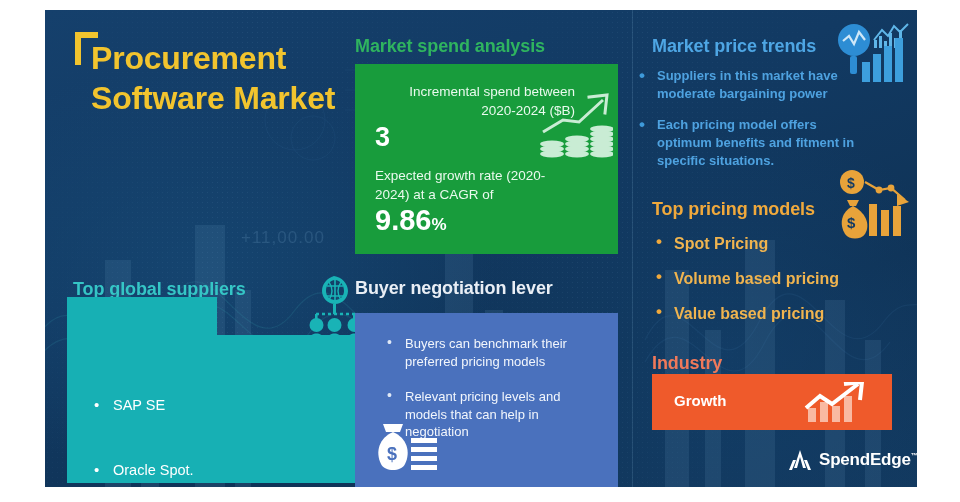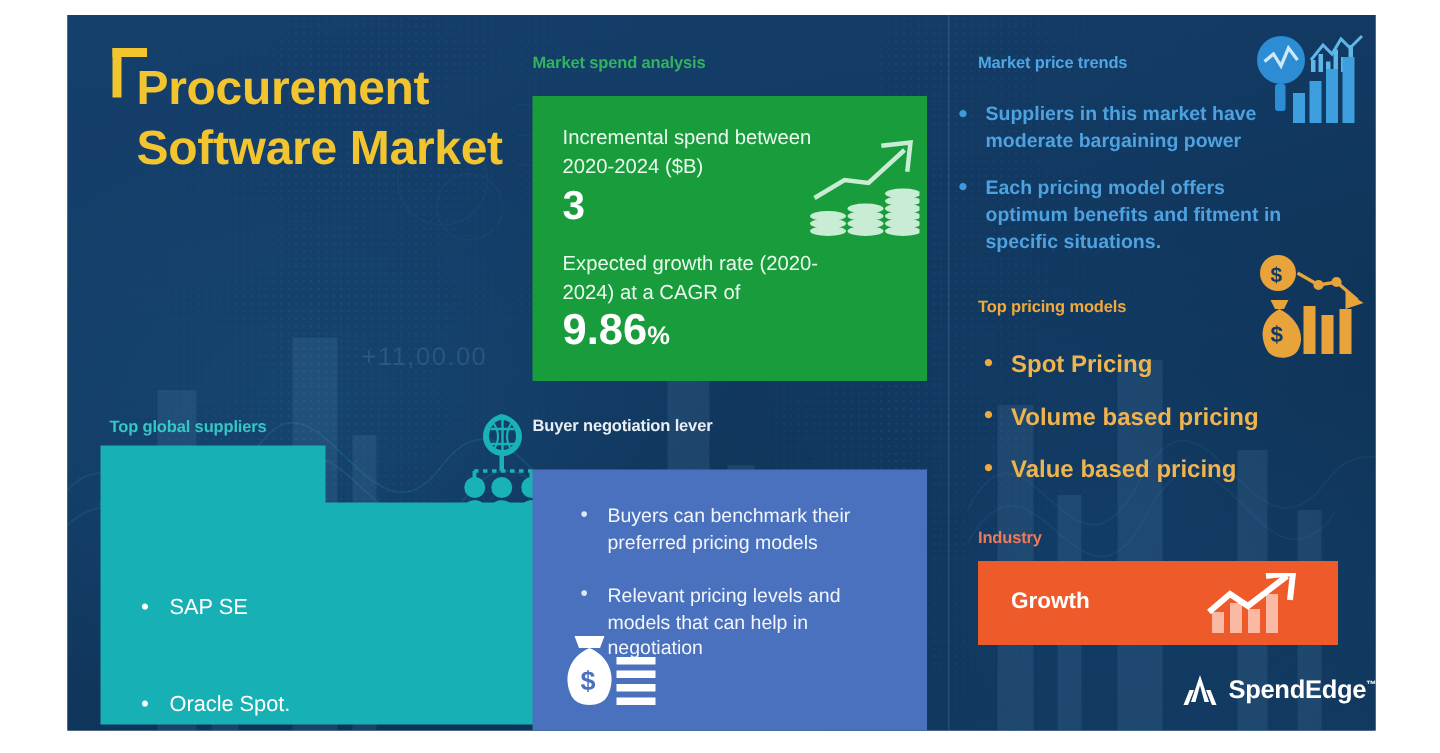--- a/index.html
+++ b/index.html
@@ -36,21 +36,21 @@
   .title {
     position:absolute; left:46px; top:28px; width:300px;
     color:#f2c42e; font-size:32px; font-weight:bold; line-height:1.26;
     letter-spacing:-.2px;
   }
   .title-bracket {
     position:absolute; left:30px; top:22px; width:23px; height:33px;
     border-left:6px solid #f2c42e; border-top:6px solid #f2c42e;
   }
 
-  .sec-head { font-size:11px; font-weight:bold; letter-spacing:-.1px; }
+  .sec-head { font-size:18px; font-weight:bold; letter-spacing:-.1px; }
   .head-teal   { color:#35c6c6; }
   .head-green  { color:#2fb45f; }
   .head-white  { color:#e9eef5; }
   .head-blue   { color:#4ea6e4; }
   .head-gold   { color:#f0a93c; }
   .head-orange { color:#f0795a; }
 
   #suppliers-head { position:absolute; left:28px; top:269px; }
   #suppliers-card {
     position:absolute; left:22px; top:325px; width:289px; height:148px;
@@ -210,21 +210,21 @@
   <div id="suppliers-card">
     <div class="sup-list">
       <div class="sup-item">SAP SE</div>
       <div class="sup-item">Oracle Spot.</div>
       <div class="sup-item">GEP</div>
     </div>
   </div>
 
   <div class="sec-head head-green" id="spend-head">Market spend analysis</div>
   <div id="spend-card">
-    <div class="spend-label" style="left:20px; top:18px; width:200px;">Incremental spend between 2020-2024 ($B)</div>
+    <div class="spend-label" style="left:20px; top:18px; width:200px;text-align:right;">Incremental spend between 2020-2024 ($B)</div>
     <div class="spend-big" style="left:20px; top:58px; font-size:27px;">3</div>
     <div class="spend-label" style="left:20px; top:102px; width:195px;">Expected growth rate (2020-2024) at a CAGR of</div>
     <div class="spend-big" style="left:20px; top:140px; font-size:29px;">
       <span>9.86</span><span style="font-size:17px;">%</span>
     </div>
 
     <svg class="icon" style="left:182px; top:28px;" width="76" height="78">
       <g fill="#c9ecd4">
         <g>
           <ellipse cx="15" cy="62" rx="12" ry="3.4"></ellipse>

